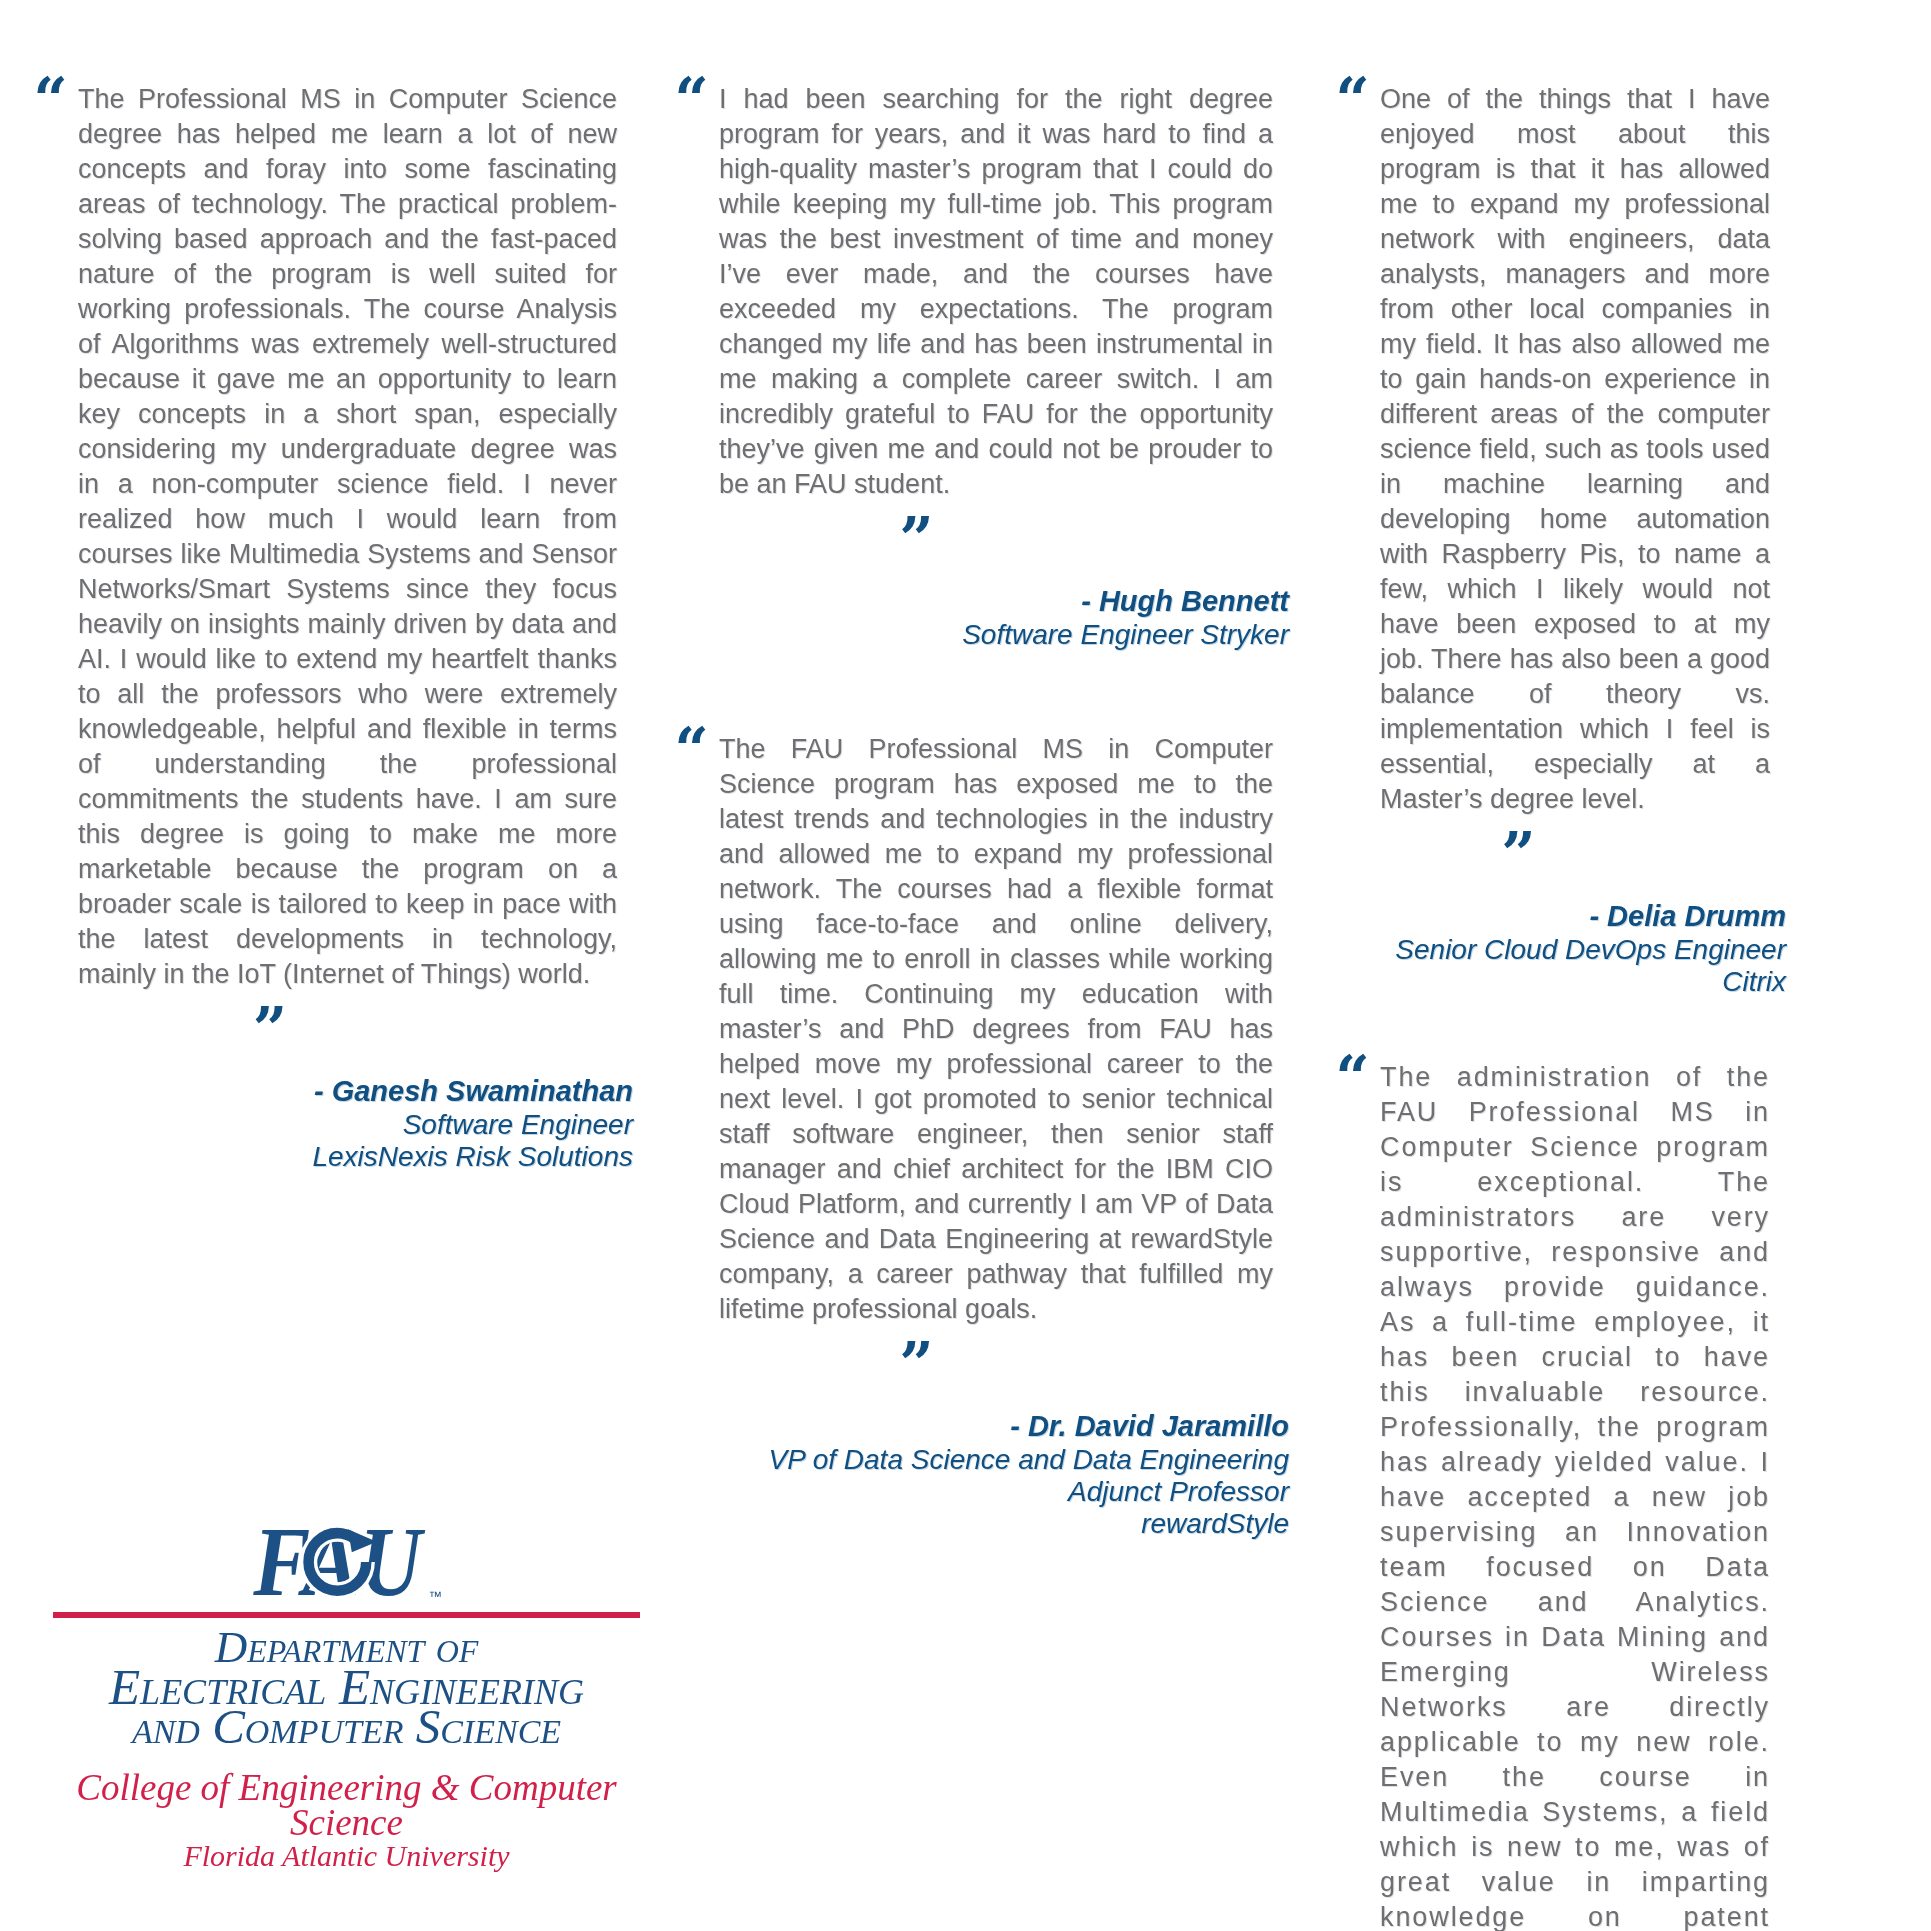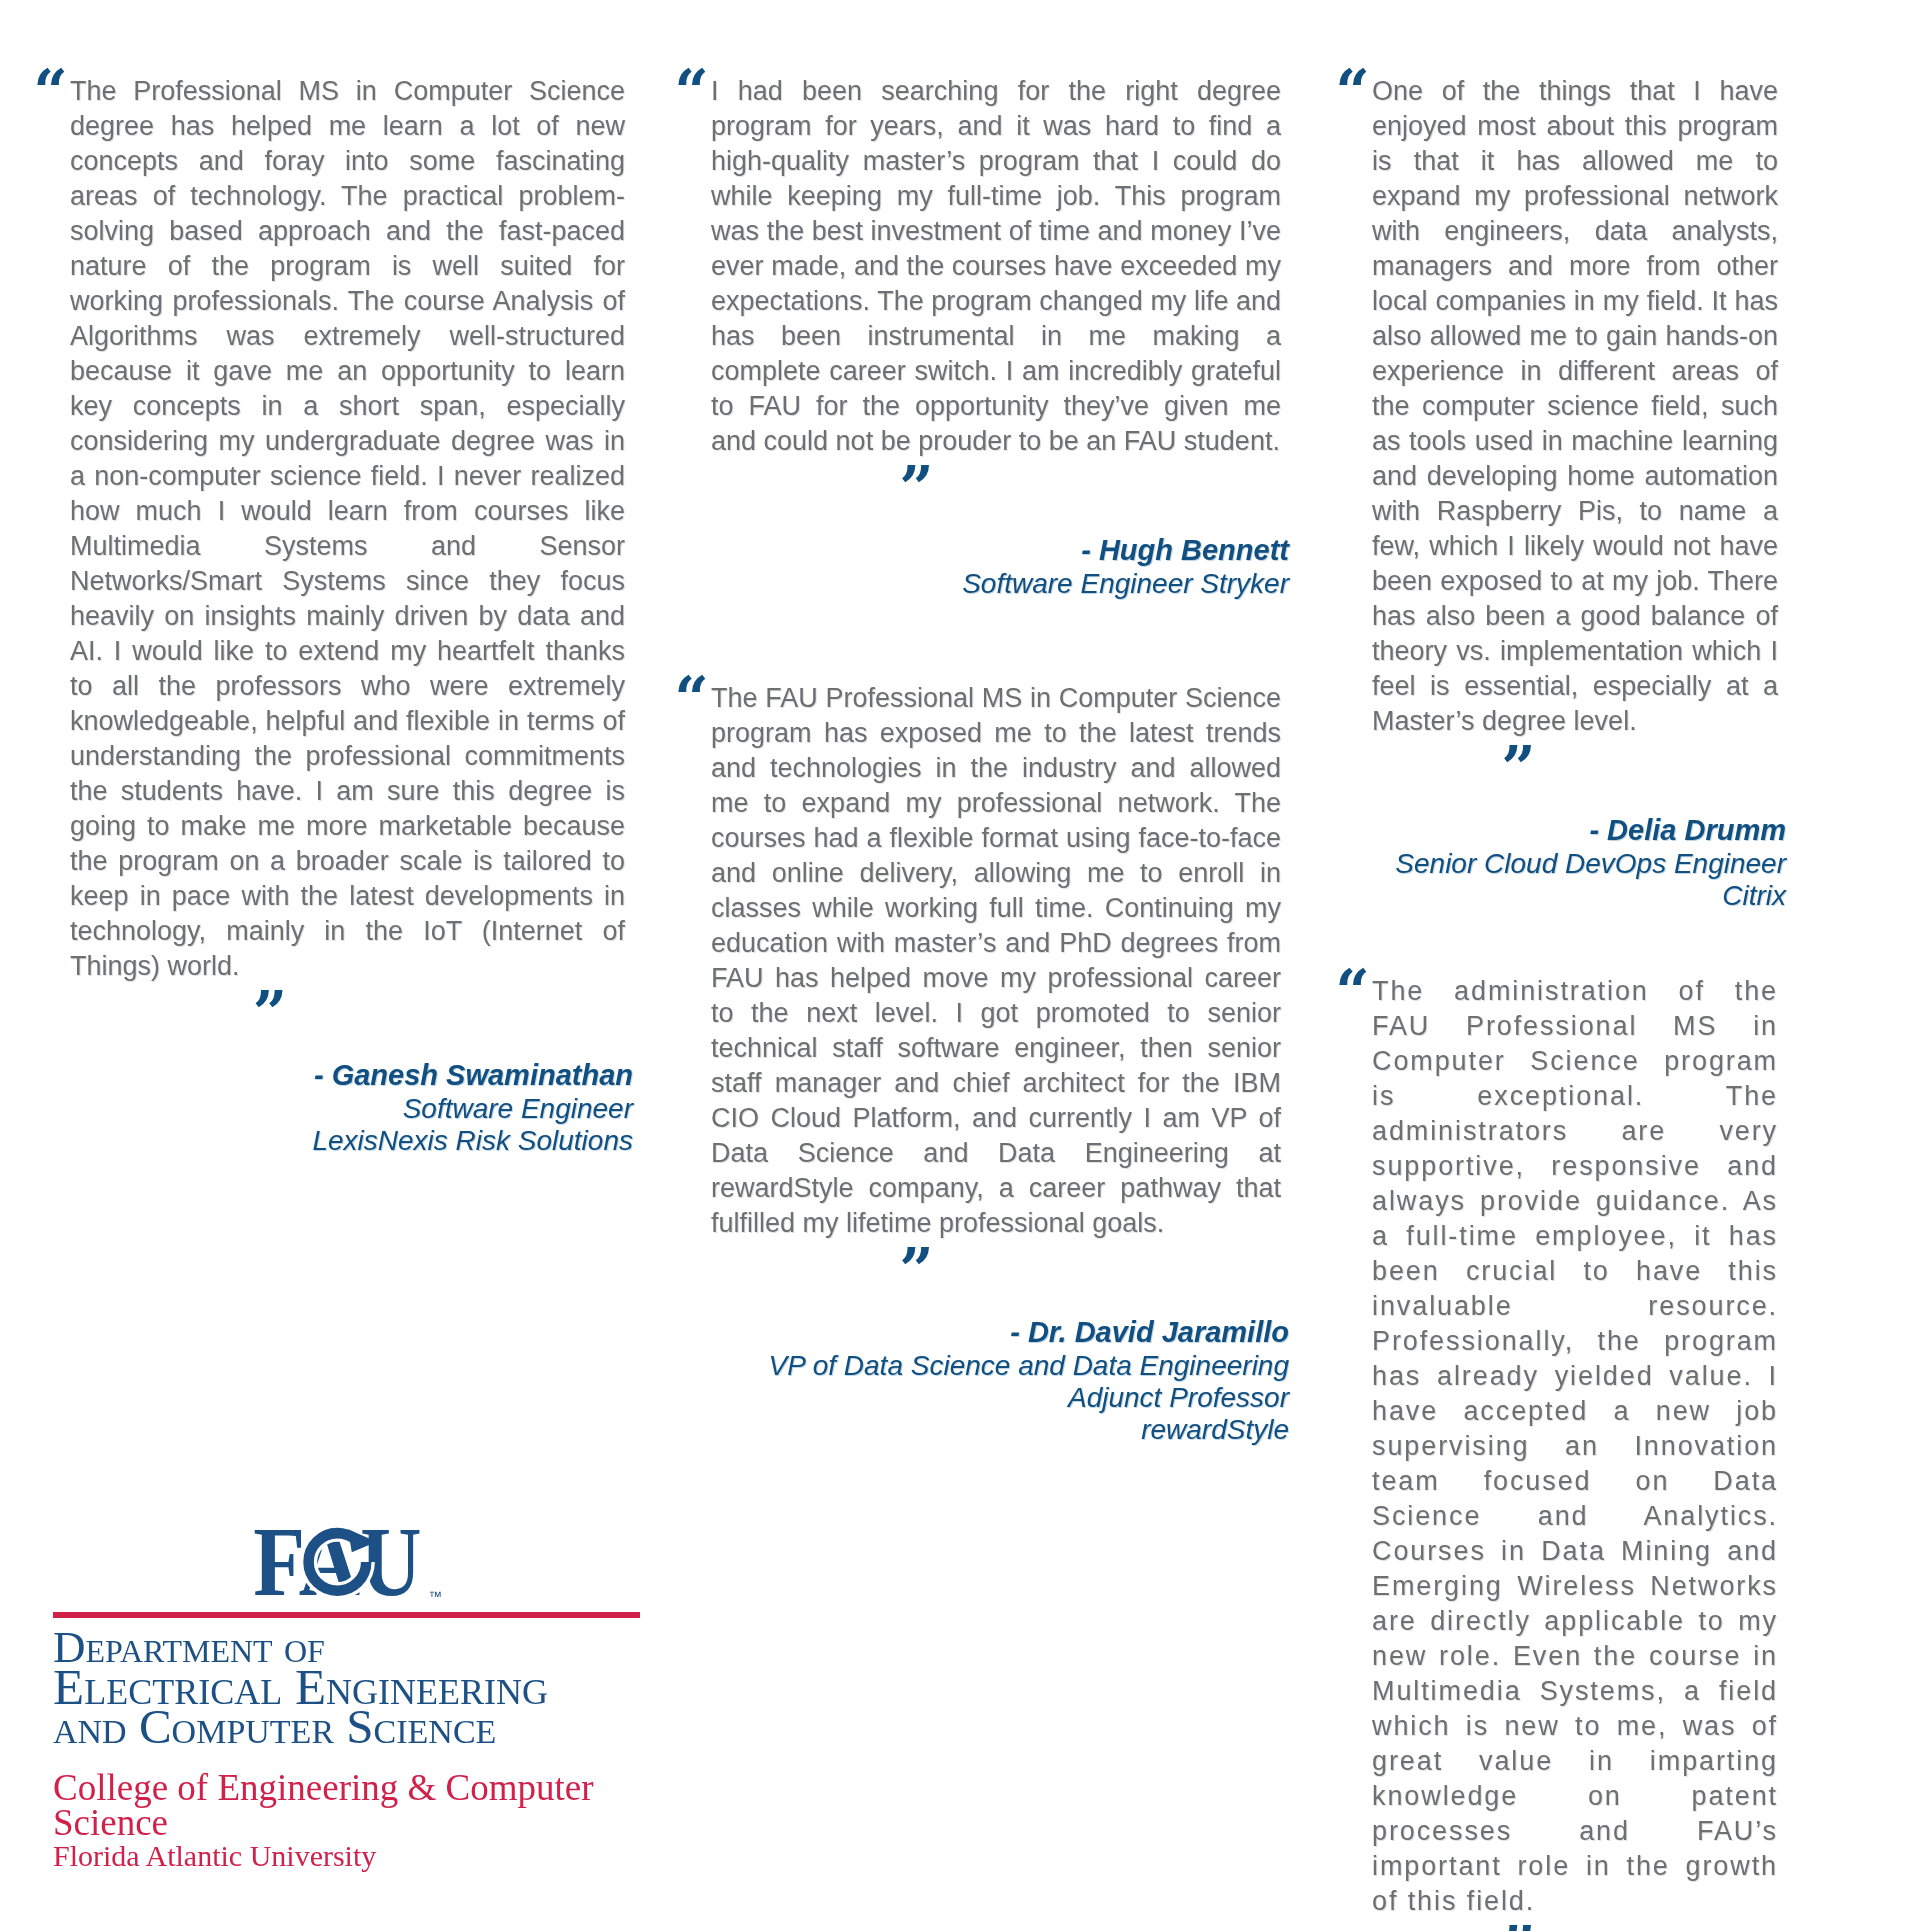--- a/index.html
+++ b/index.html
@@ -15,37 +15,37 @@
   .col{position:absolute;top:66px;}
   #col1{left:39px;width:594px;}
   #col2{left:680px;width:609px;}
   #col3{left:1341px;width:445px;}
 
   .testimonial{position:relative;}
   #col2 .testimonial + .testimonial{margin-top:81px;}
   #col3 .testimonial + .testimonial{margin-top:62px;}
 
   .quote-wrap{position:relative;}
-  .t-quote{margin:8px;padding-left:23px;text-align:justify;
+  .t-quote{margin:16px;padding-left:23px;text-align:justify;
            font-size:27px;line-height:35px;color:var(--gray);
            text-shadow:1px 1.4px 0 rgba(110,111,114,0.22);}
   .t-quote.spaced{letter-spacing:1.9px;}
   .oq{position:absolute;left:-5.8px;top:-13.5px;line-height:1;
       font-family:"DejaVu Serif",serif;font-weight:bold;font-size:60px;
       color:var(--blue);}
   .cq{display:block;margin:5.8px 0 0 36%;height:44px;line-height:42px;
       font-family:"DejaVu Serif",serif;font-weight:bold;font-size:60px;
       color:var(--blue);}
   .attr{margin-top:21px;text-align:right;color:var(--blue);
         text-shadow:1px 1px 0 rgba(116,160,196,0.45);font-style:italic;}
   .attr .name{font-weight:bold;font-size:29px;line-height:36px;}
   .attr .role{font-size:28px;line-height:32px;}
 
-  .logo{position:absolute;left:53px;top:1512px;width:587px;text-align:left;
-        color:var(--logoblue);}
+  .logo{position:absolute;left:53px;top:1512px;width:587px;text-align:center;
+        color:var(--logoblue);font-style:italic;}
   .fau-mark{display:block;margin:0 auto;}
   .rule{height:5.8px;background:var(--red);margin:1.9px 0 9.7px 0;}
   .dept{font-family:"Liberation Serif",serif;font-variant:small-caps;
         color:var(--logoblue);line-height:40px;}
   .dept1{font-size:45px;}
   .dept2{font-size:51px;}
   .dept3{font-size:49px;}
   .college{font-family:"Liberation Serif",serif;color:var(--red);
            font-size:37px;line-height:35px;margin-top:23px;}
   .univ{font-family:"Liberation Serif",serif;color:var(--red);

